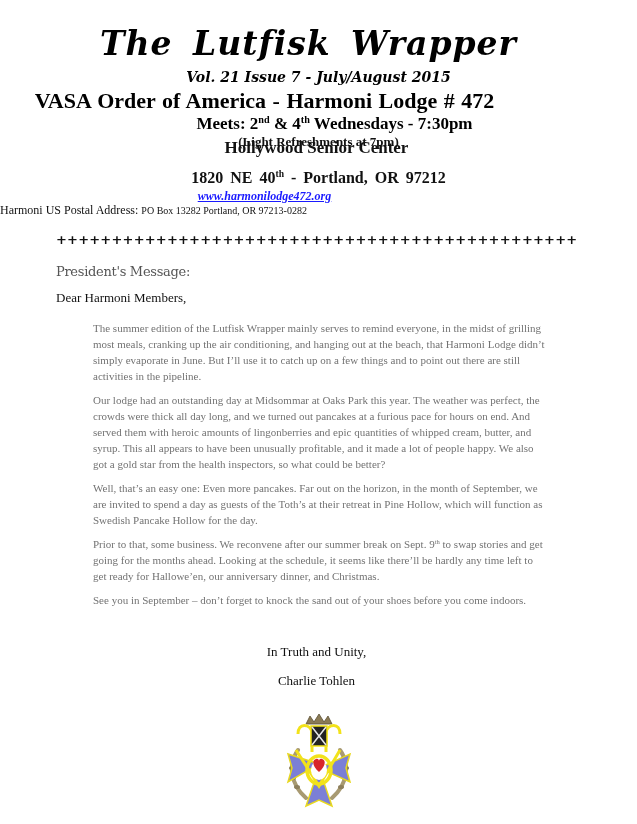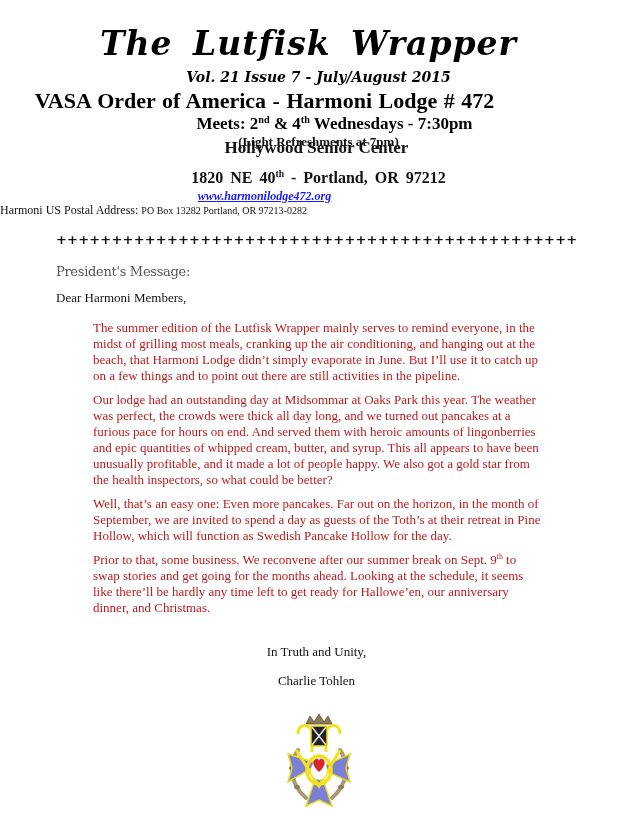--- a/index.html
+++ b/index.html
@@ -158,23 +158,23 @@
     left: 56px;
     top: 290px;
     font-size: 13px;
     line-height: 16px;
   }
   .body-paras {
     position: absolute;
     left: 93px;
     top: 320px;
     width: 452px;
-    font-size: 13px;
-    line-height: 16px;
-    color: #b91c1c;
+    font-size: 11px;
+    line-height: 16px;
+    color: #737373;
   }
   .body-paras p {
     margin: 0 0 8px 0;
   }
   .closing {
     position: absolute;
     left: 0;
     width: 637px;
     text-align: center;
     font-size: 13px;
@@ -209,20 +209,21 @@
 
 <div class="section-heading">President's Message:</div>
 
 <div class="salutation">Dear Harmoni Members,</div>
 
 <div class="body-paras">
   <p>The summer edition of the Lutfisk Wrapper mainly serves to remind everyone, in the midst of grilling most meals, cranking up the air conditioning, and hanging out at the beach, that Harmoni Lodge didn’t simply evaporate in June.  But I’ll use it to catch up on a few things and to point out there are still activities in the pipeline.</p>
   <p>Our lodge had an outstanding day at Midsommar at Oaks Park this year.  The weather was perfect, the crowds were thick all day long, and we turned out pancakes at a furious pace for hours on end.  And served them with heroic amounts of lingonberries and epic quantities of whipped cream, butter, and syrup.  This all appears to have been unusually profitable, and it made a lot of people happy.  We also got a gold star from the health inspectors, so what could be better?</p>
   <p>Well, that’s an easy one: Even more pancakes.  Far out on the horizon, in the month of September, we are invited to spend a day as guests of the Toth’s at their retreat in Pine Hollow, which will function as Swedish Pancake Hollow for the day.</p>
   <p><span>Prior to that, some business. We reconvene after our summer break on Sept. 9</span><sup>th</sup><span> to swap stories and get going for the months ahead.  Looking at the schedule, it seems like there’ll be hardly any time left to get ready for Hallowe’en, our anniversary dinner, and Christmas.</span></p>
+  <p>See you in September – don’t forget to knock the sand out of your shoes before you come indoors.</p>
 </div>
 
 <div class="closing valediction">In Truth and Unity,</div>
 <div class="closing signature">Charlie Tohlen</div>
 
 <div class="emblem">
   <svg width="70" height="98" viewBox="0 0 70 98" xmlns="http://www.w3.org/2000/svg">
 
     <g fill="none" stroke="#a89a72" stroke-width="4" stroke-linecap="round">
       <path d="M14 38 C4 52 6 72 22 86"></path>

